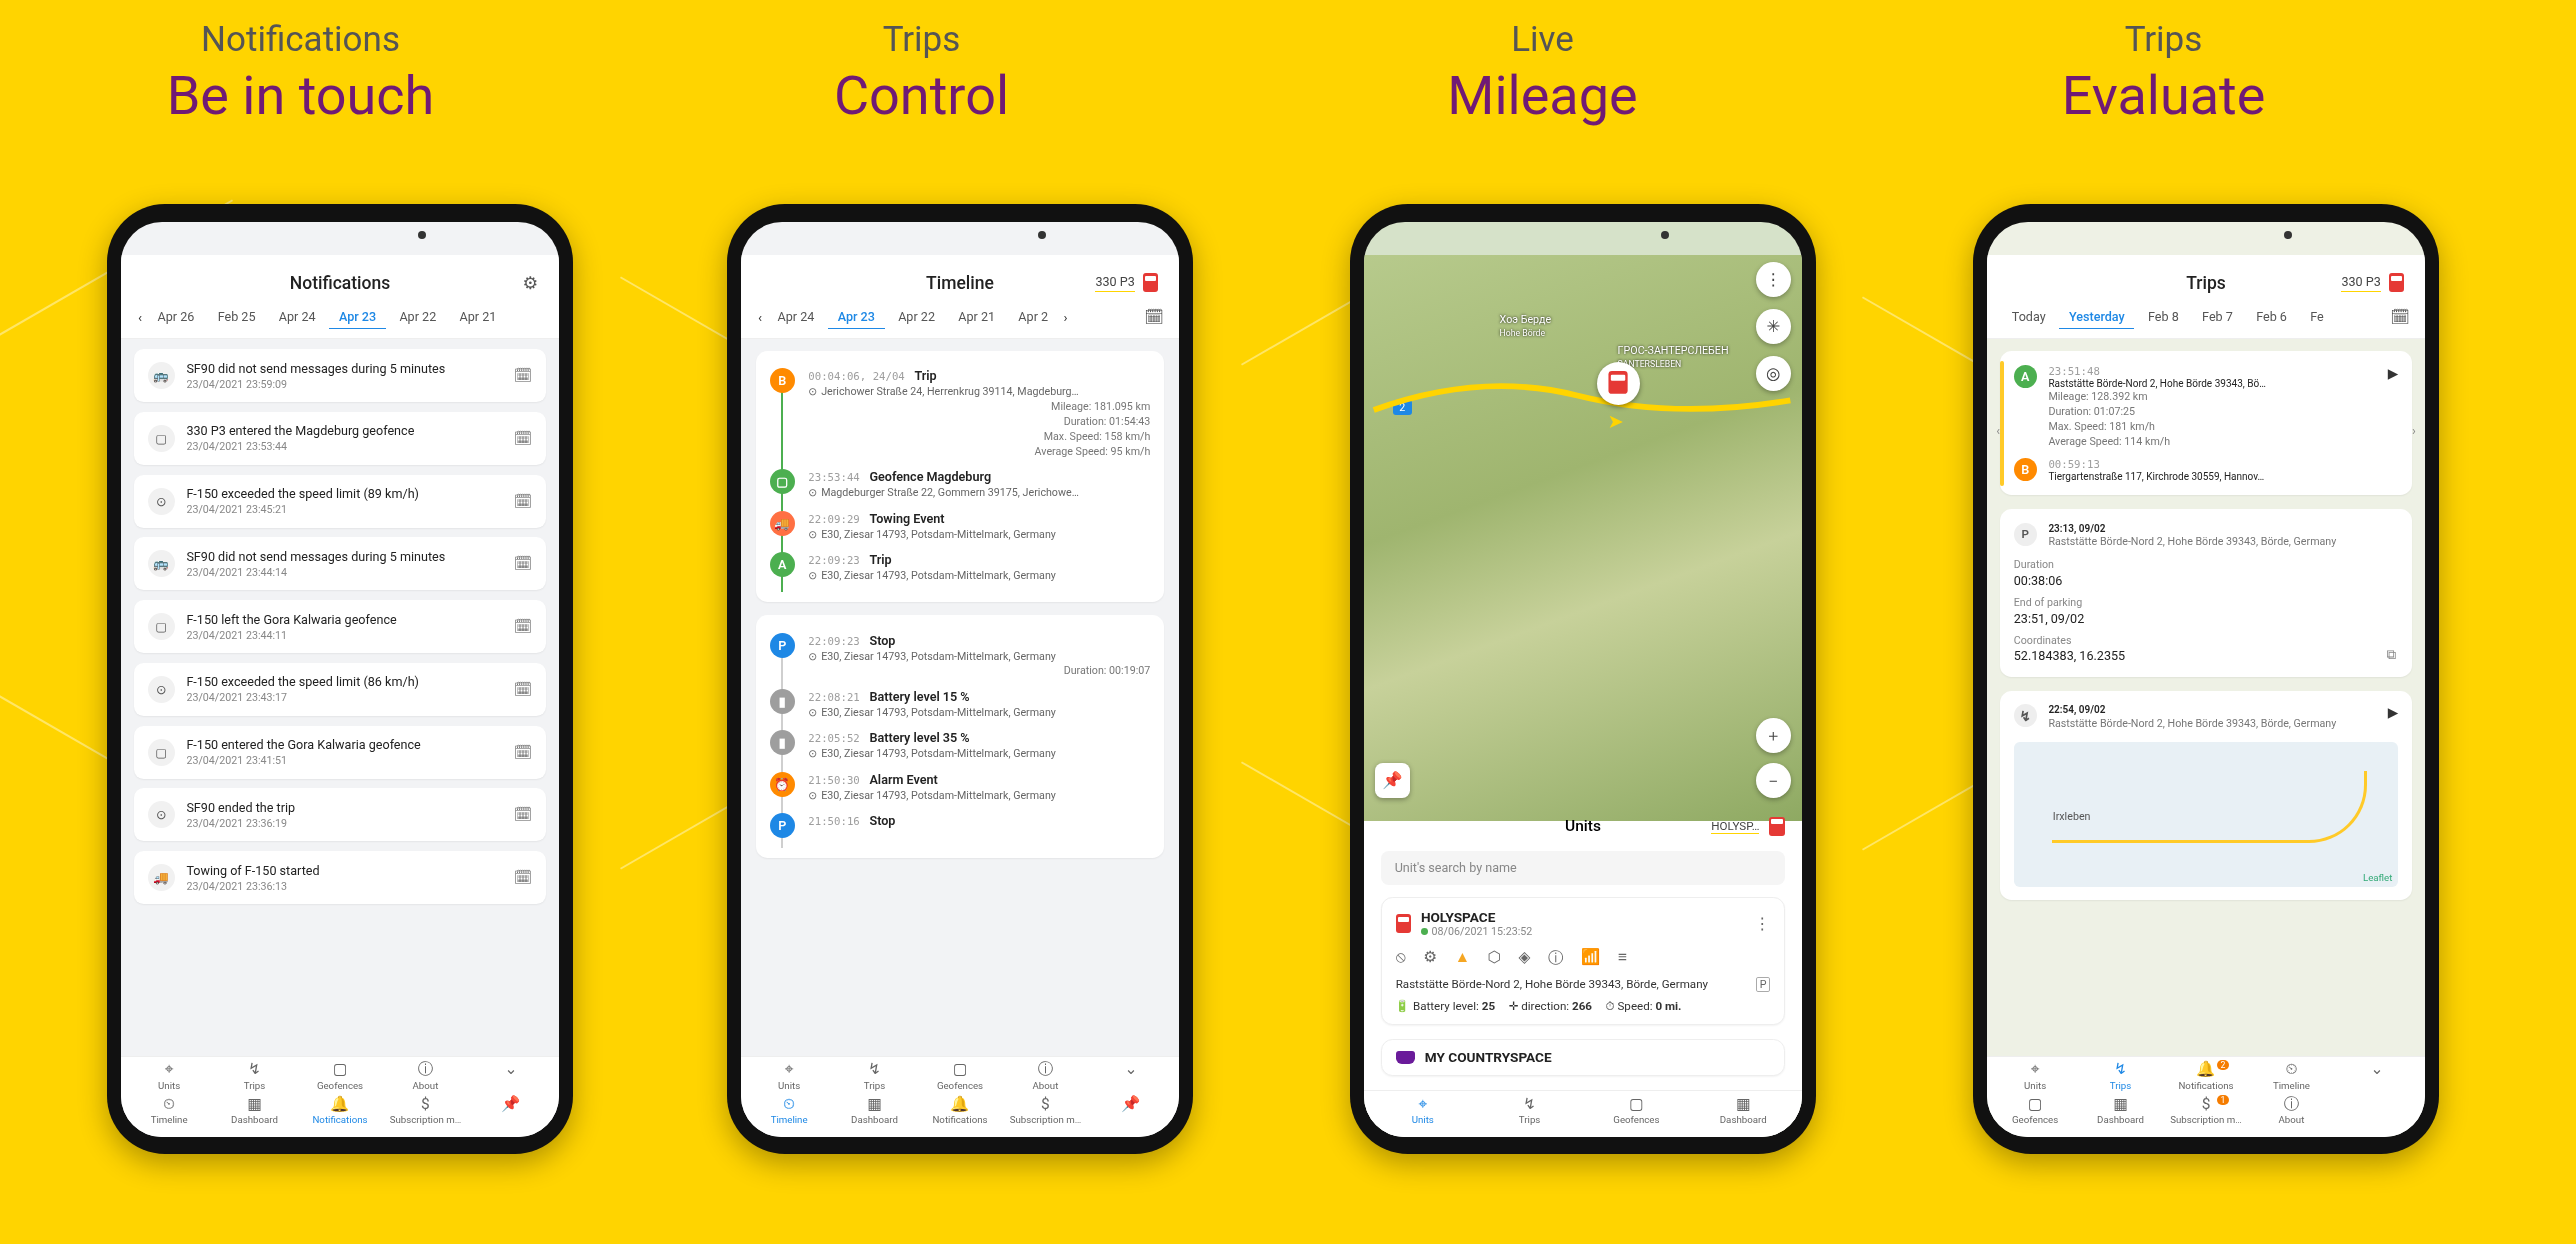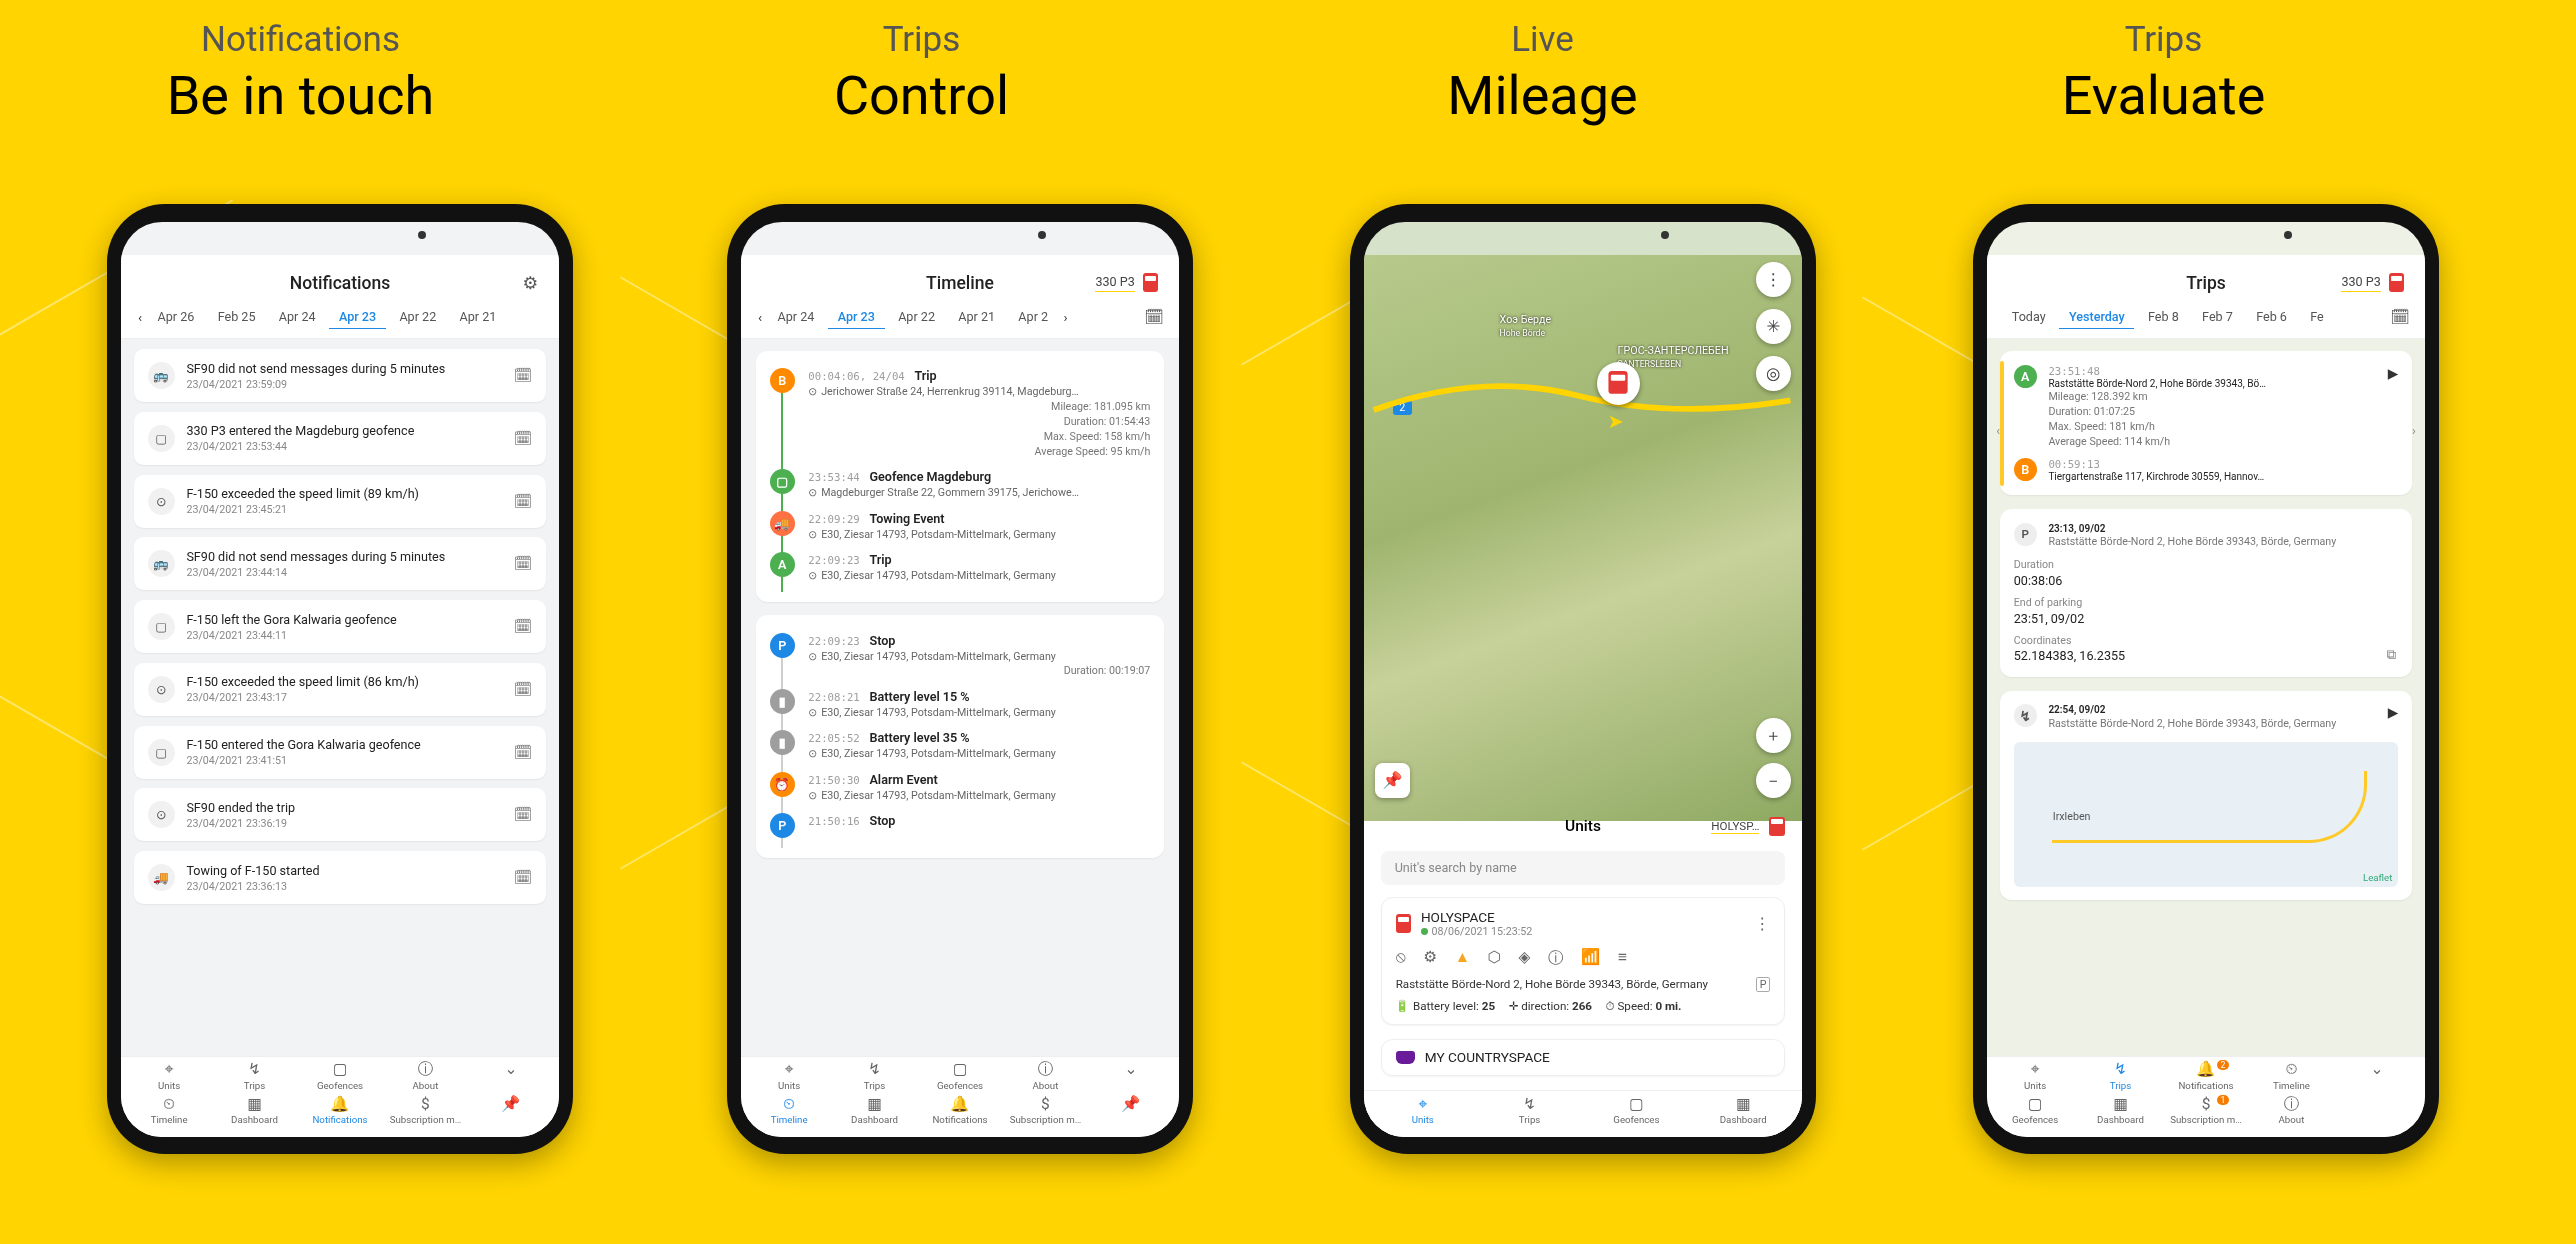--- a/index.html
+++ b/index.html
@@ -1,20 +1,20 @@
 <!DOCTYPE html>
 <html><head>
 <meta charset="utf-8">
 <style>
   * { box-sizing: border-box; margin: 0; padding: 0; font-family: -apple-system, BlinkMacSystemFont, "Segoe UI", Roboto, Arial, sans-serif; }
   body { background: #ffd400; width: 2576px; height: 1244px; position: relative; overflow: hidden; }
   .diag { position:absolute; width:291px; height:1.9px; background:#ffe666; transform-origin:center; }
   .col { position:absolute; top:19.4px; width:369px; text-align:center; }
   .sub { font-size:35px; color:#555; margin-bottom:3.9px; }
-  .ttl { font-size:54px; color:#000000; font-weight:400; }
+  .ttl { font-size:54px; color:#701a75; font-weight:400; }
 
   .phone { position:absolute; top:204px; width:466px; height:950px; background:#111; border-radius:58px; padding:17.5px 13.6px 17.5px 13.6px; box-shadow:0 9.7px 29px rgba(0,0,0,.3); }
   .phone:before { content:""; position:absolute; top:25px; left:50%; transform:translateX(-50%); width:107px; height:9.7px; background:#000; border-radius:7.8px; }
   .phone:after  { content:""; position:absolute; top:27px; left:calc(50% + 78px); width:7.8px; height:7.8px; background:#333; border-radius:50%; }
   .screen { width:100%; height:100%; background:#f2f3f5; border-radius:41px; overflow:hidden; position:relative; display:flex; flex-direction:column; }
   .screen.map { background:#d6e2c9; }
   .screen.maplight { background:#eef1e5; }
 
   .hdr { background:#fff; padding:13.6px 15.5px 0 15.5px; border-bottom:1px solid #eee; margin-top:33px; }
   .hdr-row1 { display:flex; align-items:center; justify-content:center; position:relative; height:29px; }
@@ -64,21 +64,21 @@
   .maparea { flex:1; position:relative; background:linear-gradient(160deg,#b7ca8c,#9fb56f 40%,#c7d19a 60%,#8ea962); }
   .maparea .label { position:absolute; font-size:10.7px; color:#fff; text-shadow:0 0 2.9px #000; }
   .fab { position:absolute; width:35px; height:35px; background:#fff; border-radius:50%; box-shadow:0 1.9px 5.8px rgba(0,0,0,.3); display:flex; align-items:center; justify-content:center; font-size:16.5px; color:#444; }
   .sheet { background:#fff; border-top-left-radius:17.5px; border-top-right-radius:17.5px; padding:9.7px 0 0 0; margin-top:-17.5px; box-shadow:0 -1.9px 9.7px rgba(0,0,0,.1); }
   .sheet-hdr { display:flex; justify-content:center; align-items:center; gap:9.7px; padding:3.9px 17.5px 9.7px; position:relative; }
   .sheet-hdr .hdr-unit2 { position:absolute; right:43px; font-size:11.6px; color:#444; border-bottom:1.9px solid #ffd400; }
   .sheet-hdr .car-ico { position:absolute; right:17.5px; }
   .search { margin:5.8px 17.5px 11.6px; background:#f5f5f5; border-radius:7.8px; padding:9.7px 13.6px; font-size:12.6px; color:#888; }
   .unit-card { margin:0 17.5px 13.6px; background:#fff; border:1px solid #eee; border-radius:11.6px; padding:11.6px 13.6px; box-shadow:0 1px 1.9px rgba(0,0,0,.05); }
   .uc-row1 { display:flex; align-items:center; gap:9.7px; }
-  .uc-name { font-size:13.6px; font-weight:400; color:#222; }
+  .uc-name { font-size:13.6px; font-weight:700; color:#222; }
   .uc-time { font-size:10.7px; color:#888; }
   .dot-green { width:6.8px;height:6.8px;border-radius:50%;background:#4caf50;display:inline-block;margin-right:3.9px; }
   .uc-icons { display:flex; gap:17.5px; margin:9.7px 0 7.8px; color:#666; font-size:15.5px; }
   .uc-icons .warn { color:#f5a623; }
   .uc-addr { font-size:11.6px; color:#333; margin-bottom:7.8px; }
   .uc-stats { display:flex; gap:13.6px; font-size:11.6px; color:#333; align-items:center; }
   .pbox { font-size:10.7px; border:1px solid #aaa; padding:0 2.9px; border-radius:1.9px; color:#666; float:right; }
 
   
   .ev-card { background:#fff; border-radius:11.6px; margin:0 13.6px 13.6px; padding:13.6px; box-shadow:0 1px 1.9px rgba(0,0,0,.06); position:relative; }

